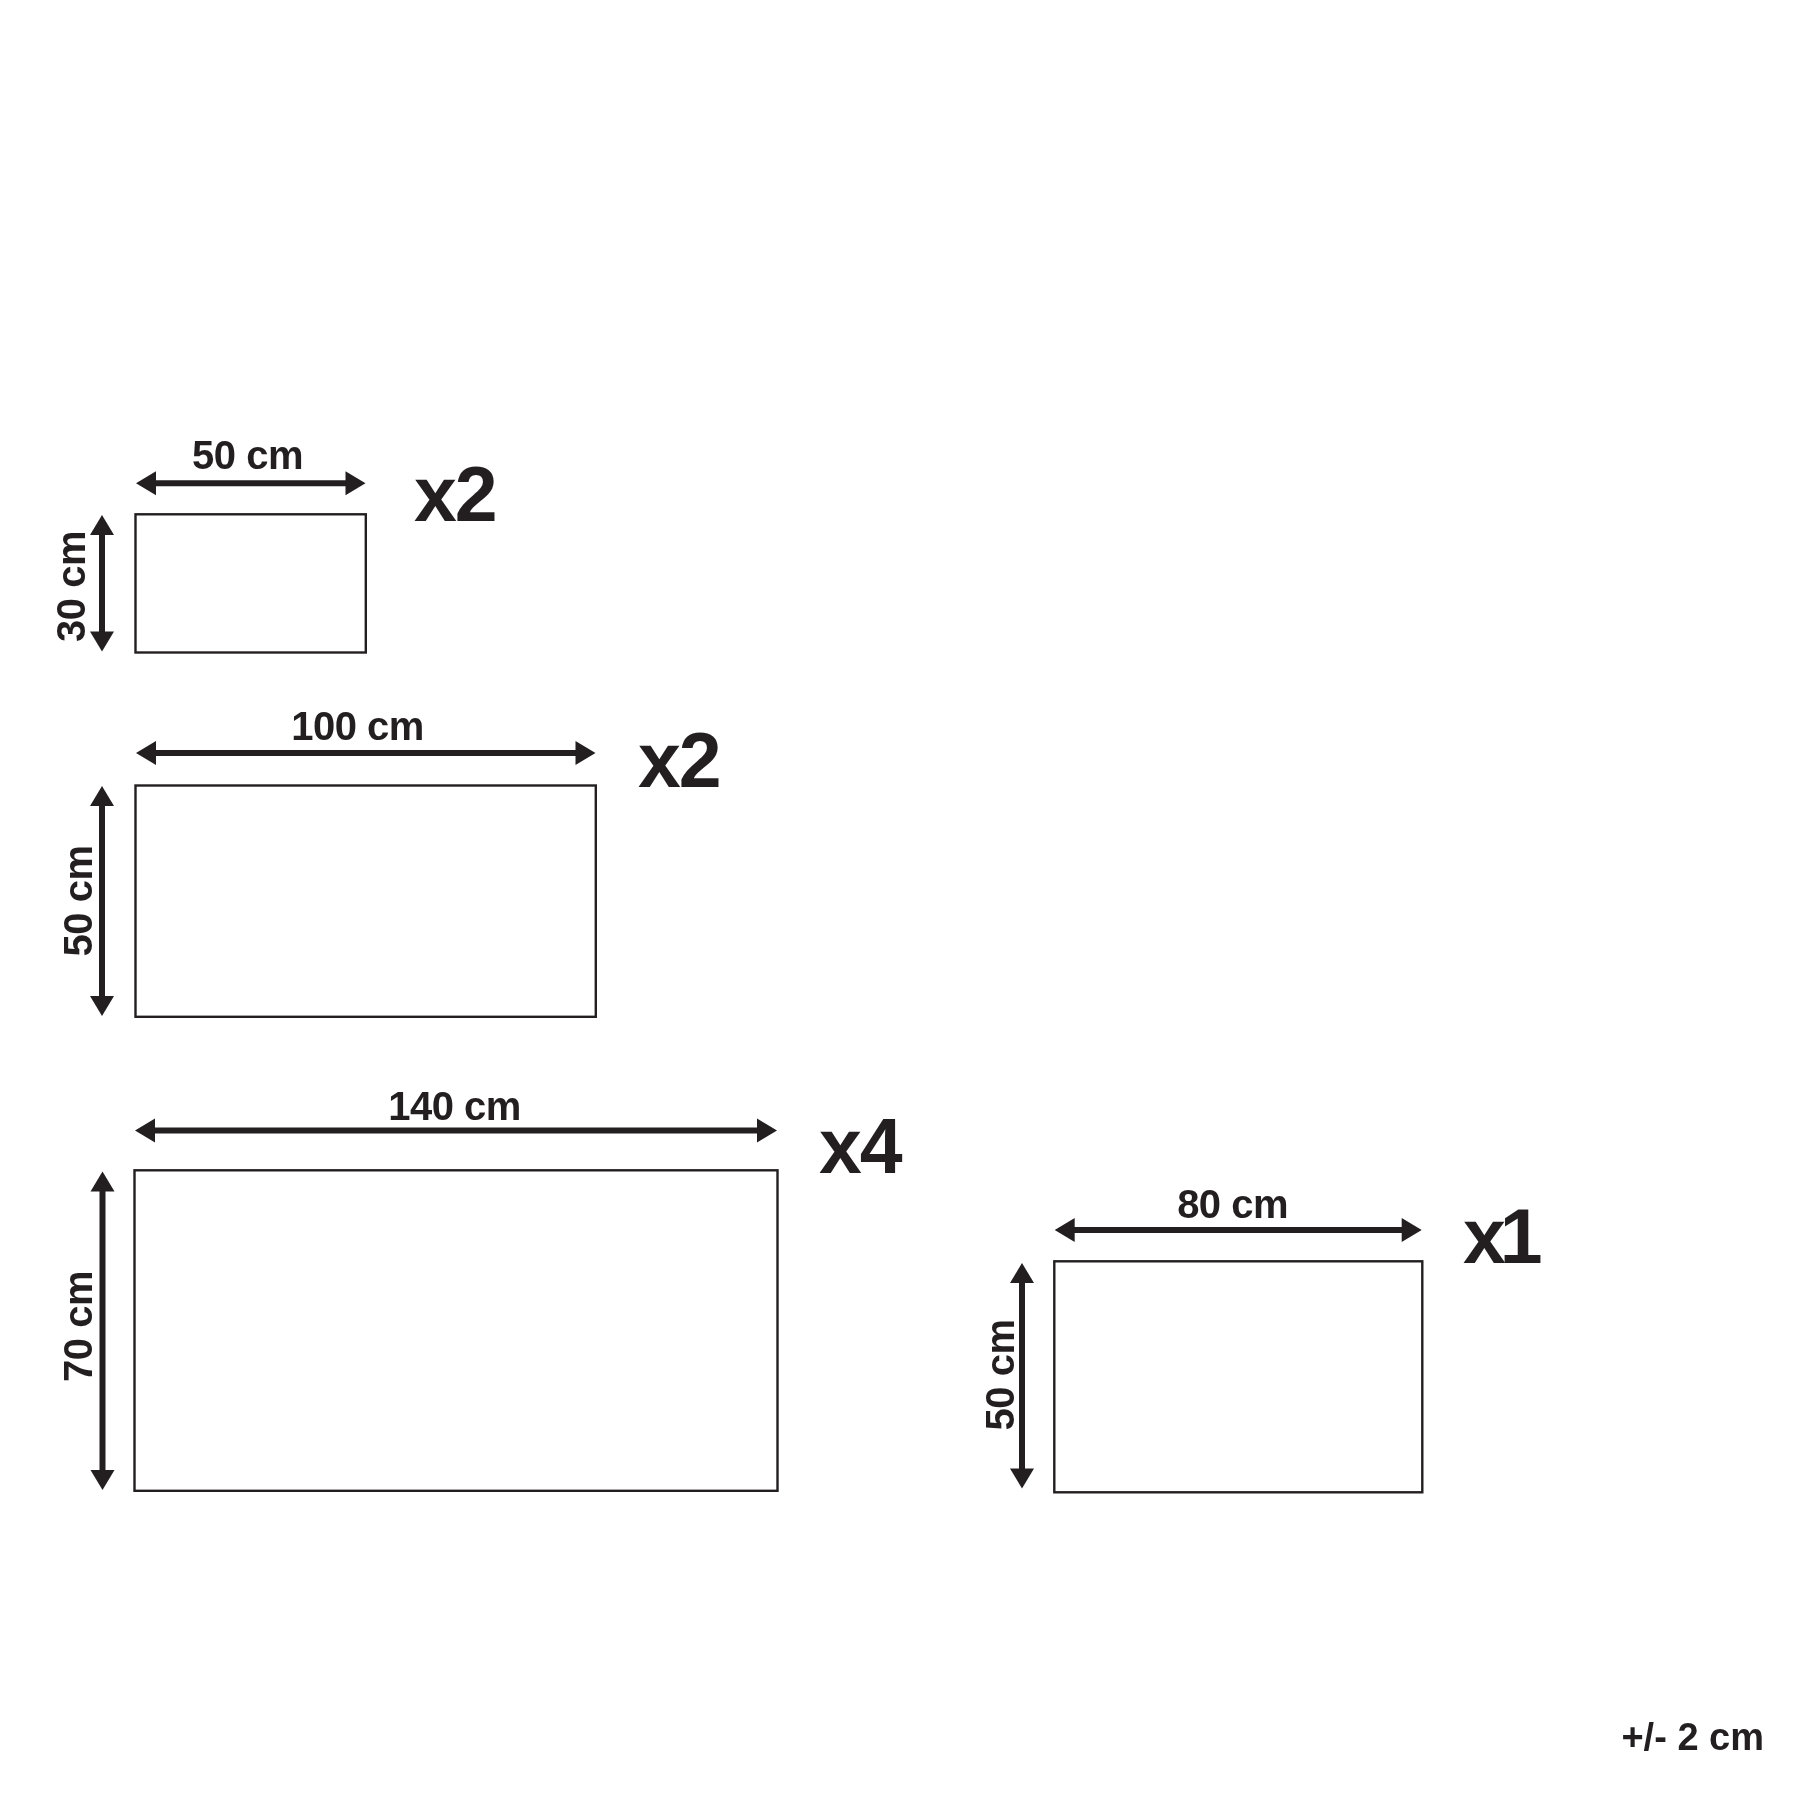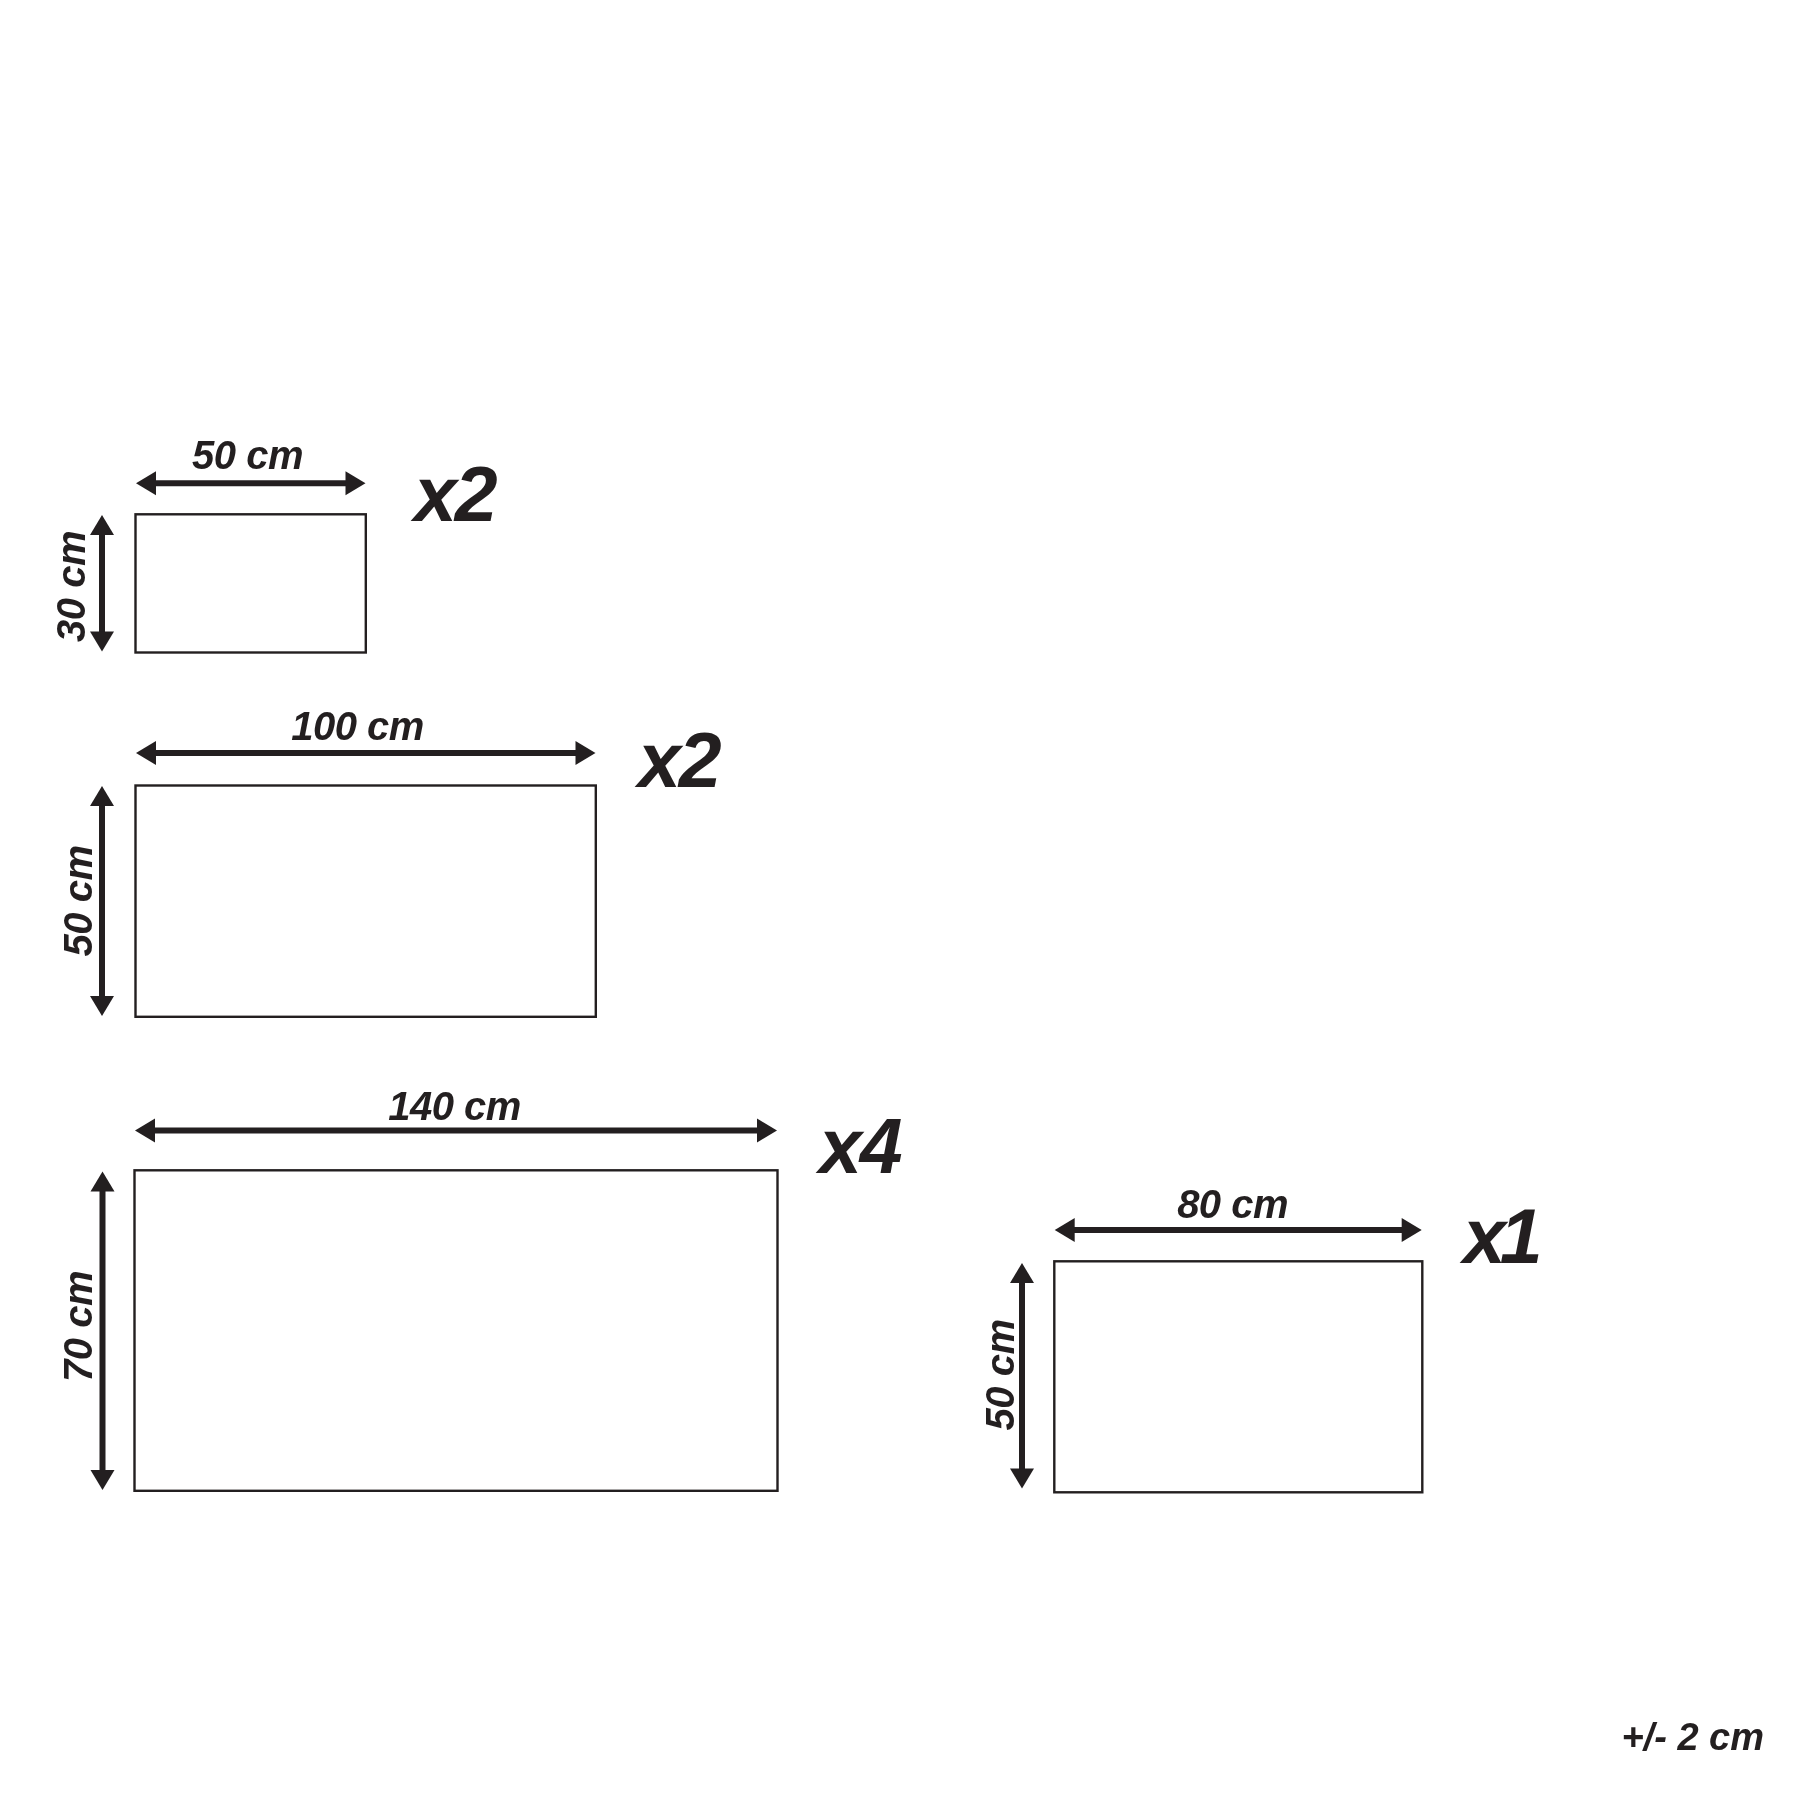--- a/index.html
+++ b/index.html
@@ -1,16 +1,16 @@
 <!DOCTYPE html>
 <html><head>
 <meta charset="utf-8">
 <style>
   html,body{margin:0;padding:0;background:#ffffff;}
-  .page{width:1430px;height:1800px;position:relative;background:#d946ef;font-style:italic;}
+  .page{width:1430px;height:1800px;position:relative;background:#d946ef;}
   svg{display:block;}
   text{font-family:"Liberation Sans",sans-serif;font-weight:bold;fill:#231f20;}
   .dim{font-size:40px;letter-spacing:-0.5px;}
   .mult{font-size:77px;letter-spacing:-2px;}
   .tol{font-size:38px;}
 </style>
 </head>
 <body>
 
 <div class="page">

